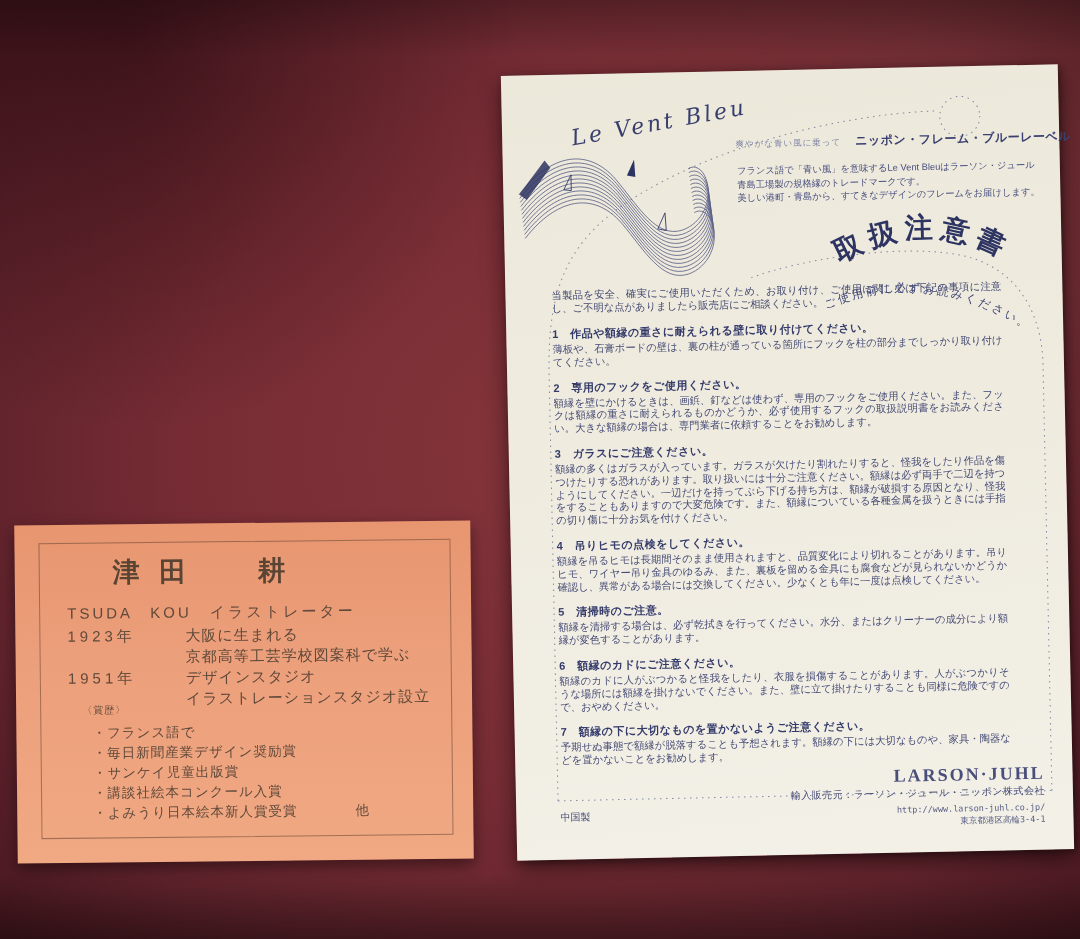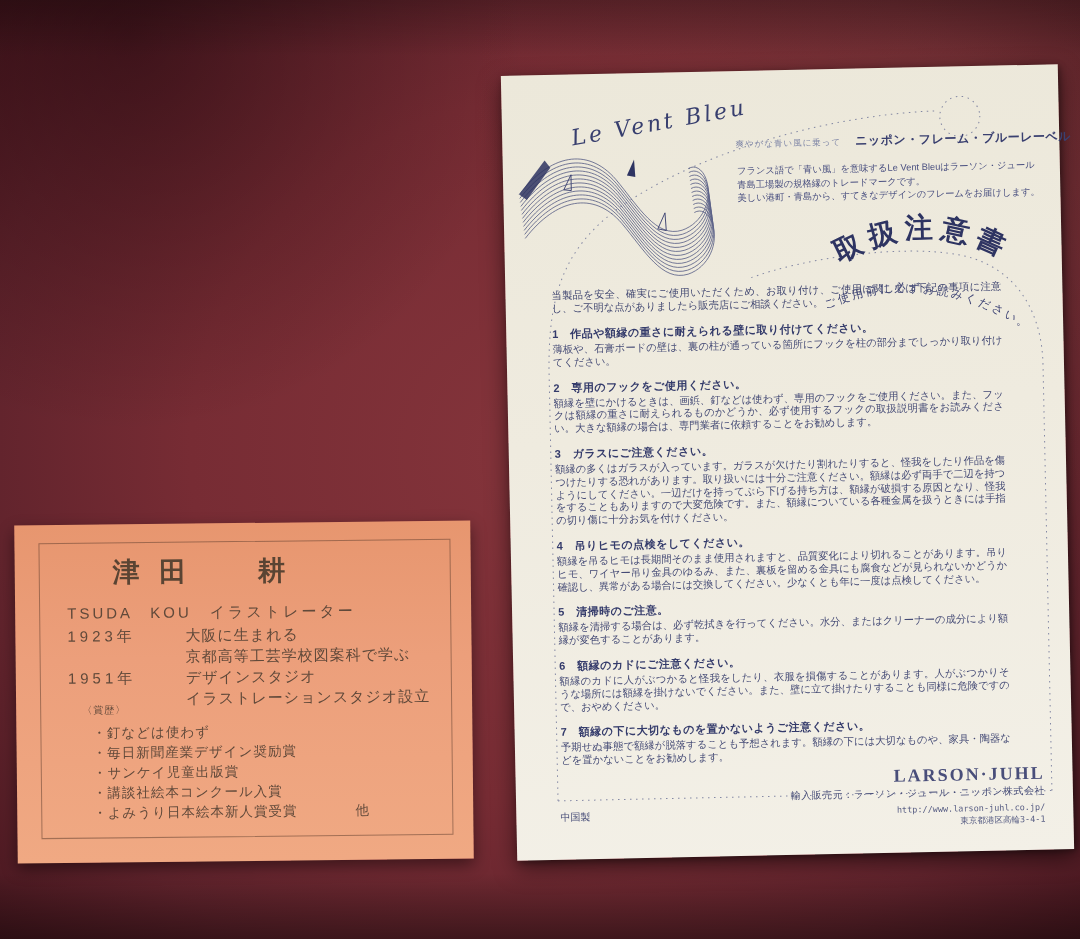--- a/index.html
+++ b/index.html
@@ -185,18 +185,18 @@
   </div>
   <div class="tl-cont" style="top:124px">京都高等工芸学校図案科で学ぶ</div>
 
   <div class="tl-row" style="top:145px">
     <span class="tl-year">1951年</span><span class="tl-text">デザインスタジオ</span>
   </div>
   <div class="tl-cont" style="top:166px">イラストレーションスタジオ設立</div>
 
   <div class="awards-header">〈賞歴〉</div>
 
-  <div class="award" style="top:200px"><span>・</span><span>釘などは使わず</span></div>
+  <div class="award" style="top:200px"><span>・</span><span>フランス語で</span></div>
   <div class="award" style="top:220px"><span>・</span><span>毎日新聞産業デザイン奨励賞</span></div>
   <div class="award" style="top:240px"><span>・</span><span>サンケイ児童出版賞</span></div>
   <div class="award" style="top:260px"><span>・</span><span>講談社絵本コンクール入賞</span></div>
   <div class="award" style="top:280px"><span>・</span><span>よみうり日本絵本新人賞受賞</span><span class="note">他</span></div>
 </div>
 
 </body></html>

